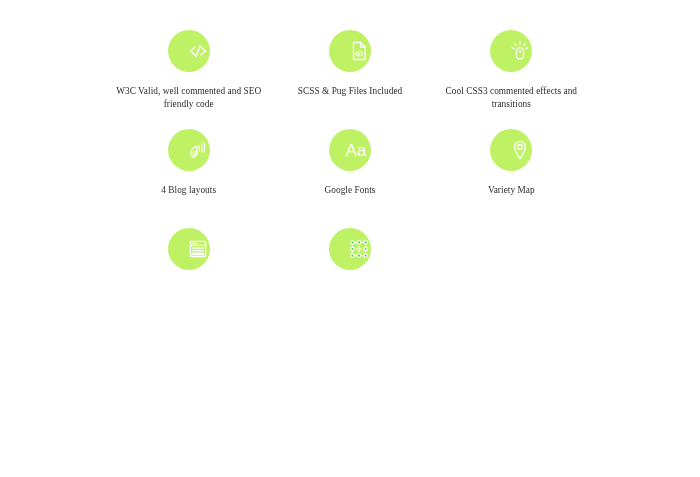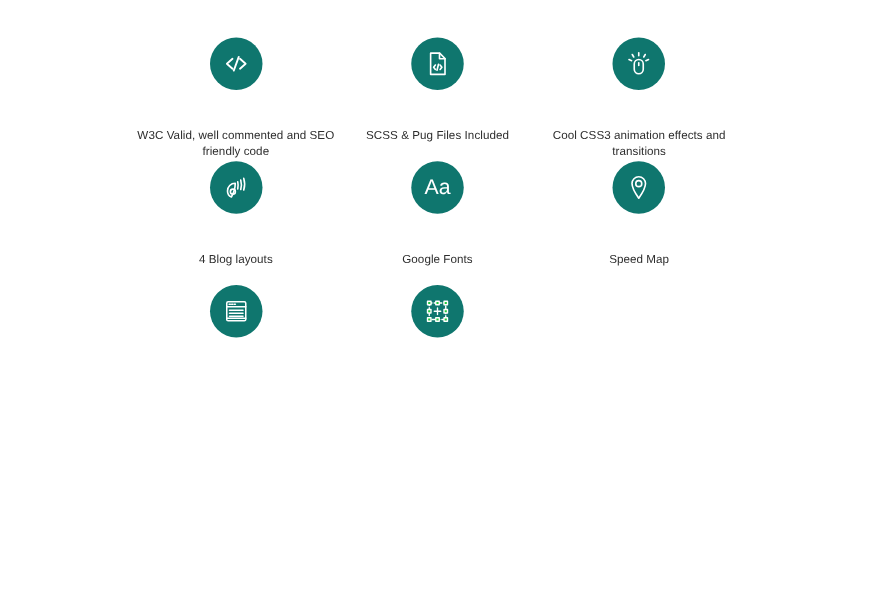--- a/index.html
+++ b/index.html
@@ -37,37 +37,37 @@
     flex-direction: column;
     align-items: center;
     justify-content: flex-start;
     text-align: center;
   }
 
   .feature-icon-circle {
     width: 42px;
     height: 42px;
     border-radius: 50%;
-    background: #0f766e;
+    background: #bef264;
     display: flex;
     align-items: center;
-    justify-content: center;
+    justify-content: flex-end;
     flex: 0 0 auto;
   }
 
   .feature-icon-circle svg {
     display: block;
   }
 
   .feature-label {
-    margin-top: 30px;
+    margin-top: 13px;
     font-size: 9.3px;
     line-height: 13px;
     color: #2d2d2d;
-    font-family: Liberation Sans, sans-serif;
+    font-family: Liberation Serif, serif;
     font-weight: 400;
     letter-spacing: 0.05px;
     max-width: 160px;
   }
 
   .aa-text {
     font-family: "Liberation Sans", sans-serif;
     font-size: 17px;
     fill: #ffffff;
     font-weight: 300;
@@ -108,21 +108,21 @@
         <svg width="24" height="24" viewBox="0 0 24 24" fill="none" stroke="#ffffff" stroke-width="1.3" stroke-linecap="round" stroke-linejoin="round">
           <rect x="8.4" y="8.6" width="7.2" height="11.4" rx="3.6"></rect>
           <line x1="12" y1="11.2" x2="12" y2="13.4"></line>
           <line x1="12" y1="3.2" x2="12" y2="5.6"></line>
           <line x1="6.8" y1="4.6" x2="8" y2="6.6"></line>
           <line x1="17.2" y1="4.6" x2="16" y2="6.6"></line>
           <line x1="4.2" y1="8.6" x2="6.3" y2="9.6"></line>
           <line x1="19.8" y1="8.6" x2="17.7" y2="9.6"></line>
         </svg>
       </div>
-      <div class="feature-label">Cool CSS3 animation effects and transitions</div>
+      <div class="feature-label">Cool CSS3 commented effects and transitions</div>
     </div>
 
     <div class="feature-item">
       <div class="feature-icon-circle">
         <svg width="24" height="24" viewBox="0 0 24 24" fill="none" stroke="#ffffff" stroke-width="1.3" stroke-linecap="round" stroke-linejoin="round">
           <path d="M11.2 8.6 C7.6 8.6 5 11.3 5 14.8 C5 17.1 6.2 18.9 8.1 19.6 C8.1 19.6 11.2 14.3 11.2 8.6 Z"></path>
           <circle cx="9.3" cy="15.3" r="2.0"></circle>
           <path d="M13.2 13.1 C13.6 11.2 13.6 9.3 13.2 7.5"></path>
           <path d="M15.6 13.6 C16.3 11.1 16.3 8.6 15.6 6.1"></path>
           <path d="M18.0 14.0 C19.0 10.9 19.0 7.8 18.0 4.7"></path>
@@ -140,21 +140,21 @@
       <div class="feature-label">Google Fonts</div>
     </div>
 
     <div class="feature-item">
       <div class="feature-icon-circle">
         <svg width="24" height="24" viewBox="0 0 24 24" fill="none" stroke="#ffffff" stroke-width="1.3" stroke-linecap="round" stroke-linejoin="round">
           <path d="M12 3.4 C9 3.4 6.6 5.8 6.6 8.8 C6.6 12.9 12 20.6 12 20.6 C12 20.6 17.4 12.9 17.4 8.8 C17.4 5.8 15 3.4 12 3.4 Z"></path>
           <circle cx="12" cy="8.9" r="2.4"></circle>
         </svg>
       </div>
-      <div class="feature-label">Speed Map</div>
+      <div class="feature-label">Variety Map</div>
     </div>
 
 
 
 
 
     <div class="feature-item">
       <div class="feature-icon-circle">
         <svg width="24" height="24" viewBox="0 0 24 24" fill="none" stroke="#ffffff" stroke-width="1.25" stroke-linecap="round" stroke-linejoin="round">
           <rect x="4.4" y="4.4" width="15.2" height="15.2" rx="1.1"></rect>

